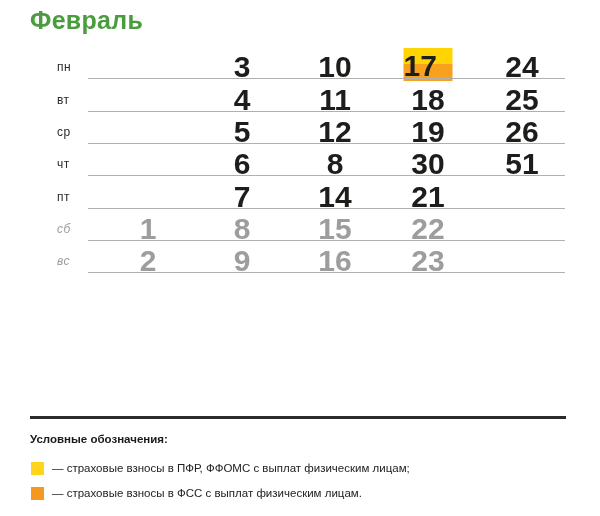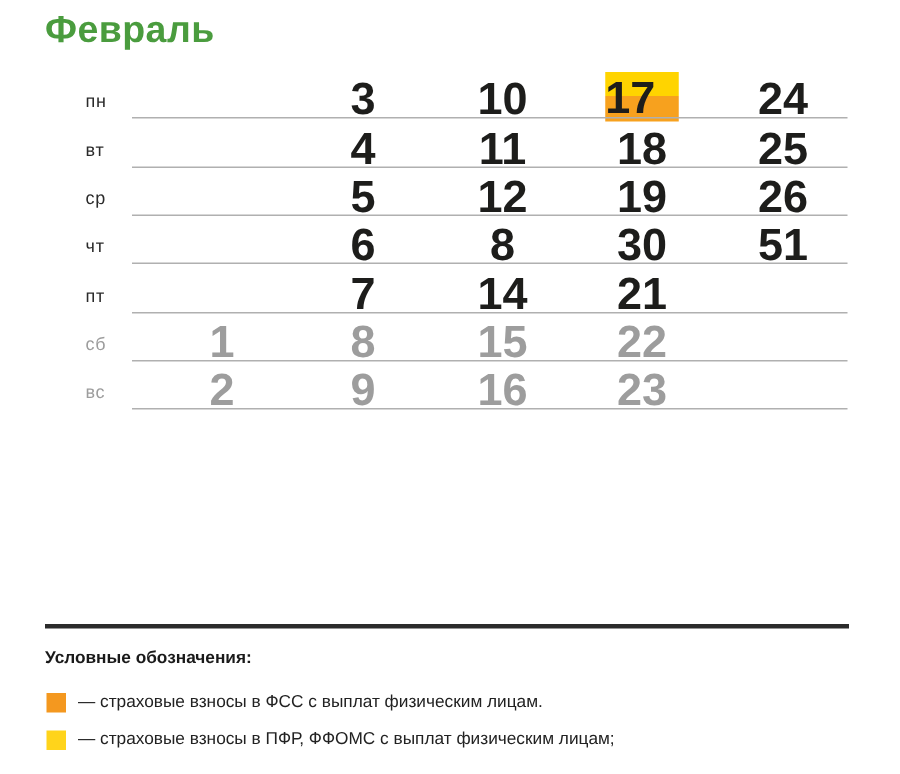--- a/index.html
+++ b/index.html
@@ -35,21 +35,21 @@
   }
   .row-line{
     position:absolute;left:88px;width:477px;bottom:0;height:1px;
     background:var(--row-line);
   }
   .day-label{
     position:absolute;left:57px;bottom:5px;
     font-size:12px;letter-spacing:0.5px;
     color:#2b2b2b;
   }
-  .cal-row.muted .day-label{color:var(--muted-gray);}
+  .cal-row.muted .day-label{color:var(--muted-gray);font-style:italic;}
   .date-cell{
     position:absolute;bottom:-3px;width:94px;
     text-align:center;
     font-size:30px;font-weight:bold;line-height:1;
     color:var(--date-black);
   }
   .cal-row.muted .date-cell{color:var(--muted-gray);}
   .hl-box{
     position:absolute;left:50%;transform:translateX(-50%);
     bottom:1px;width:49px;height:33px;line-height:35px;
@@ -140,21 +140,21 @@
         <span class="date-cell" style="left: 195px;">9</span>
         <span class="date-cell" style="left: 288px;">16</span>
         <span class="date-cell" style="left: 381px; text-align: center;">23</span>
         <div class="row-line"></div>
       </div>
     </div>
   <div class="thick-divider"></div>
   <div class="legend-heading">Условные обозначения:</div>
   <div class="legend-items">
       <div class="legend-item">
+        <span class="swatch" style="background: rgb(255, 212, 27);"></span>
+        <span class="legend-text">— страховые взносы в ПФР, ФФОМС с выплат физическим лицам;</span>
+      </div>
+      <div class="legend-item">
         <span class="swatch" style="background: rgb(244, 152, 31);"></span>
         <span class="legend-text">— страховые взносы в ФСС с выплат физическим лицам.</span>
-      </div>
-      <div class="legend-item">
-        <span class="swatch" style="background: rgb(255, 212, 27);"></span>
-        <span class="legend-text">— страховые взносы в ПФР, ФФОМС с выплат физическим лицам;</span>
       </div>
     </div>
 </div>
 
 </body></html>

